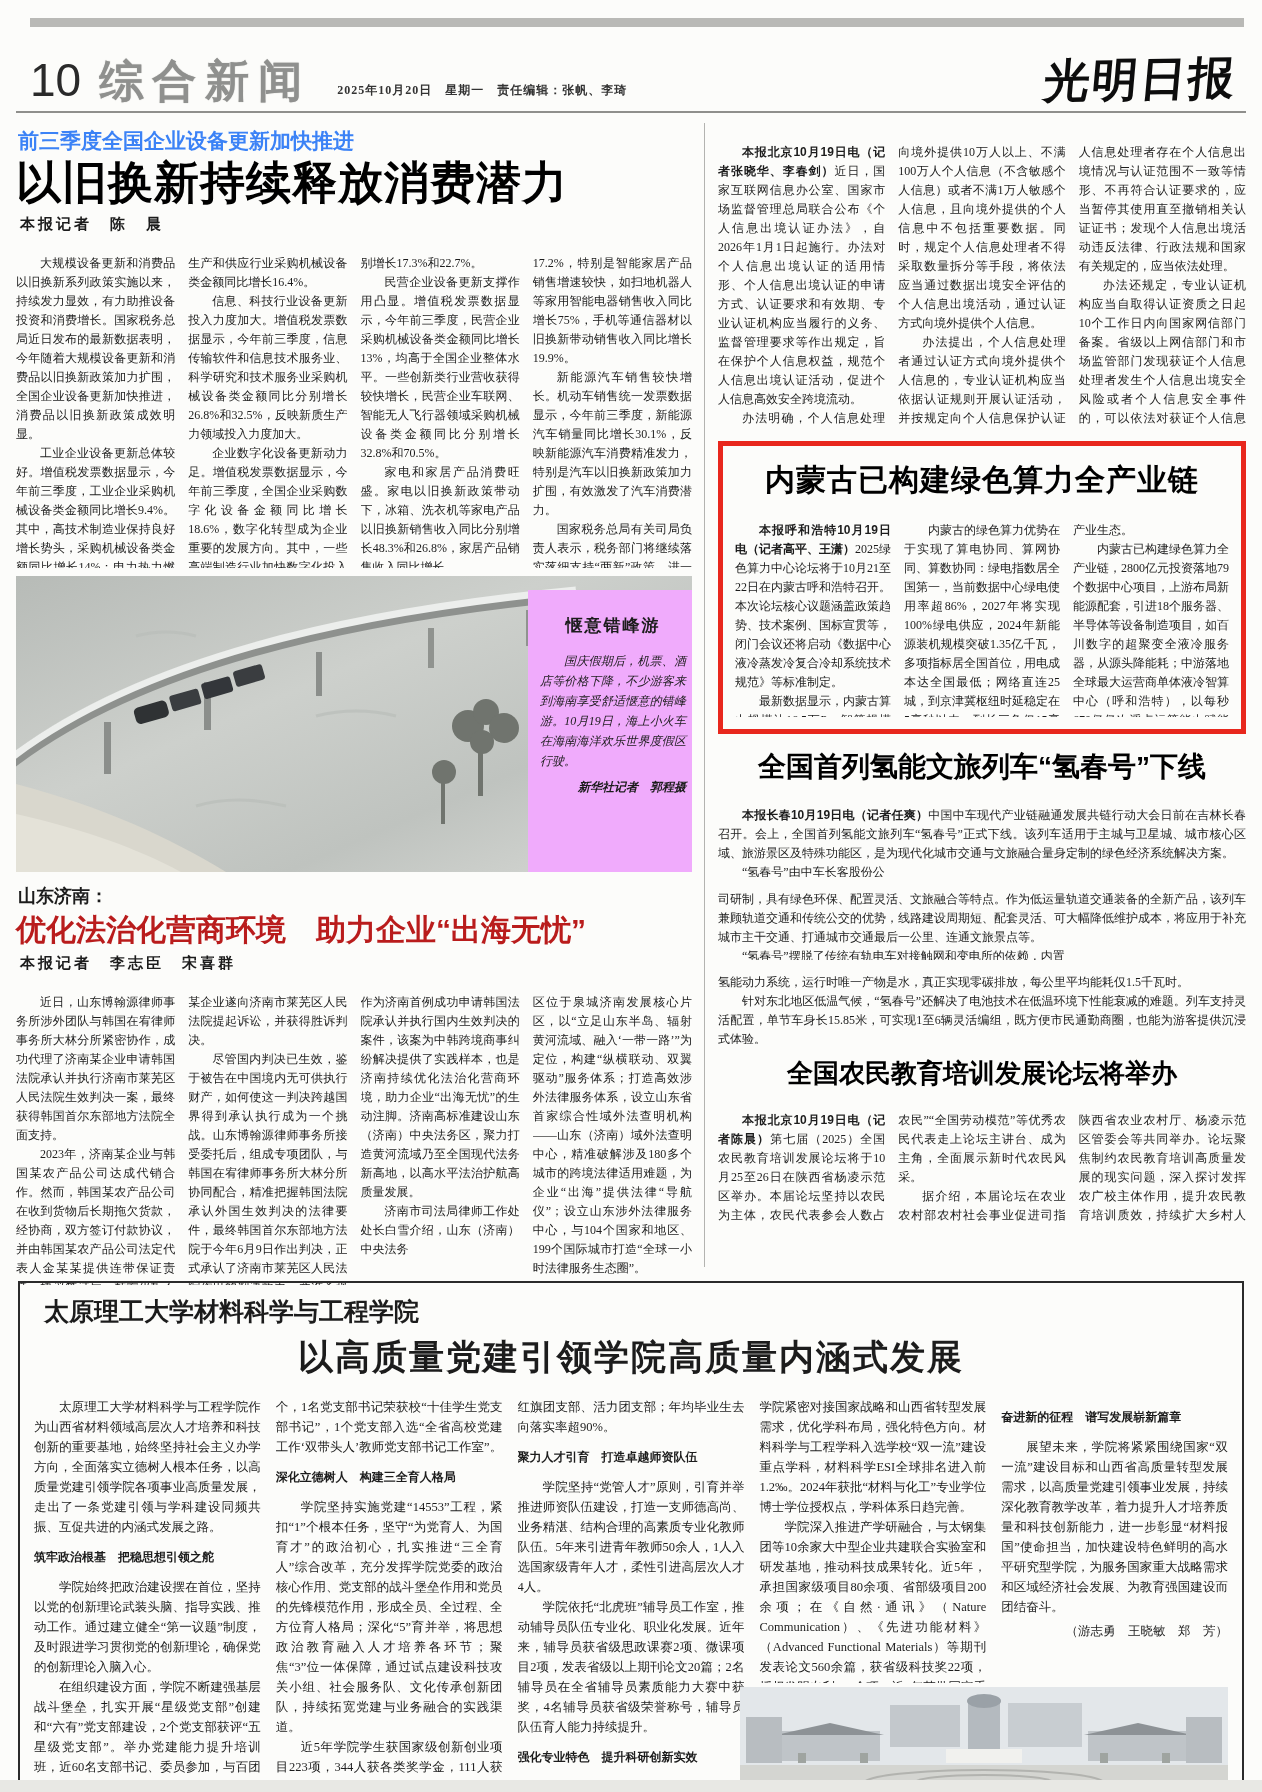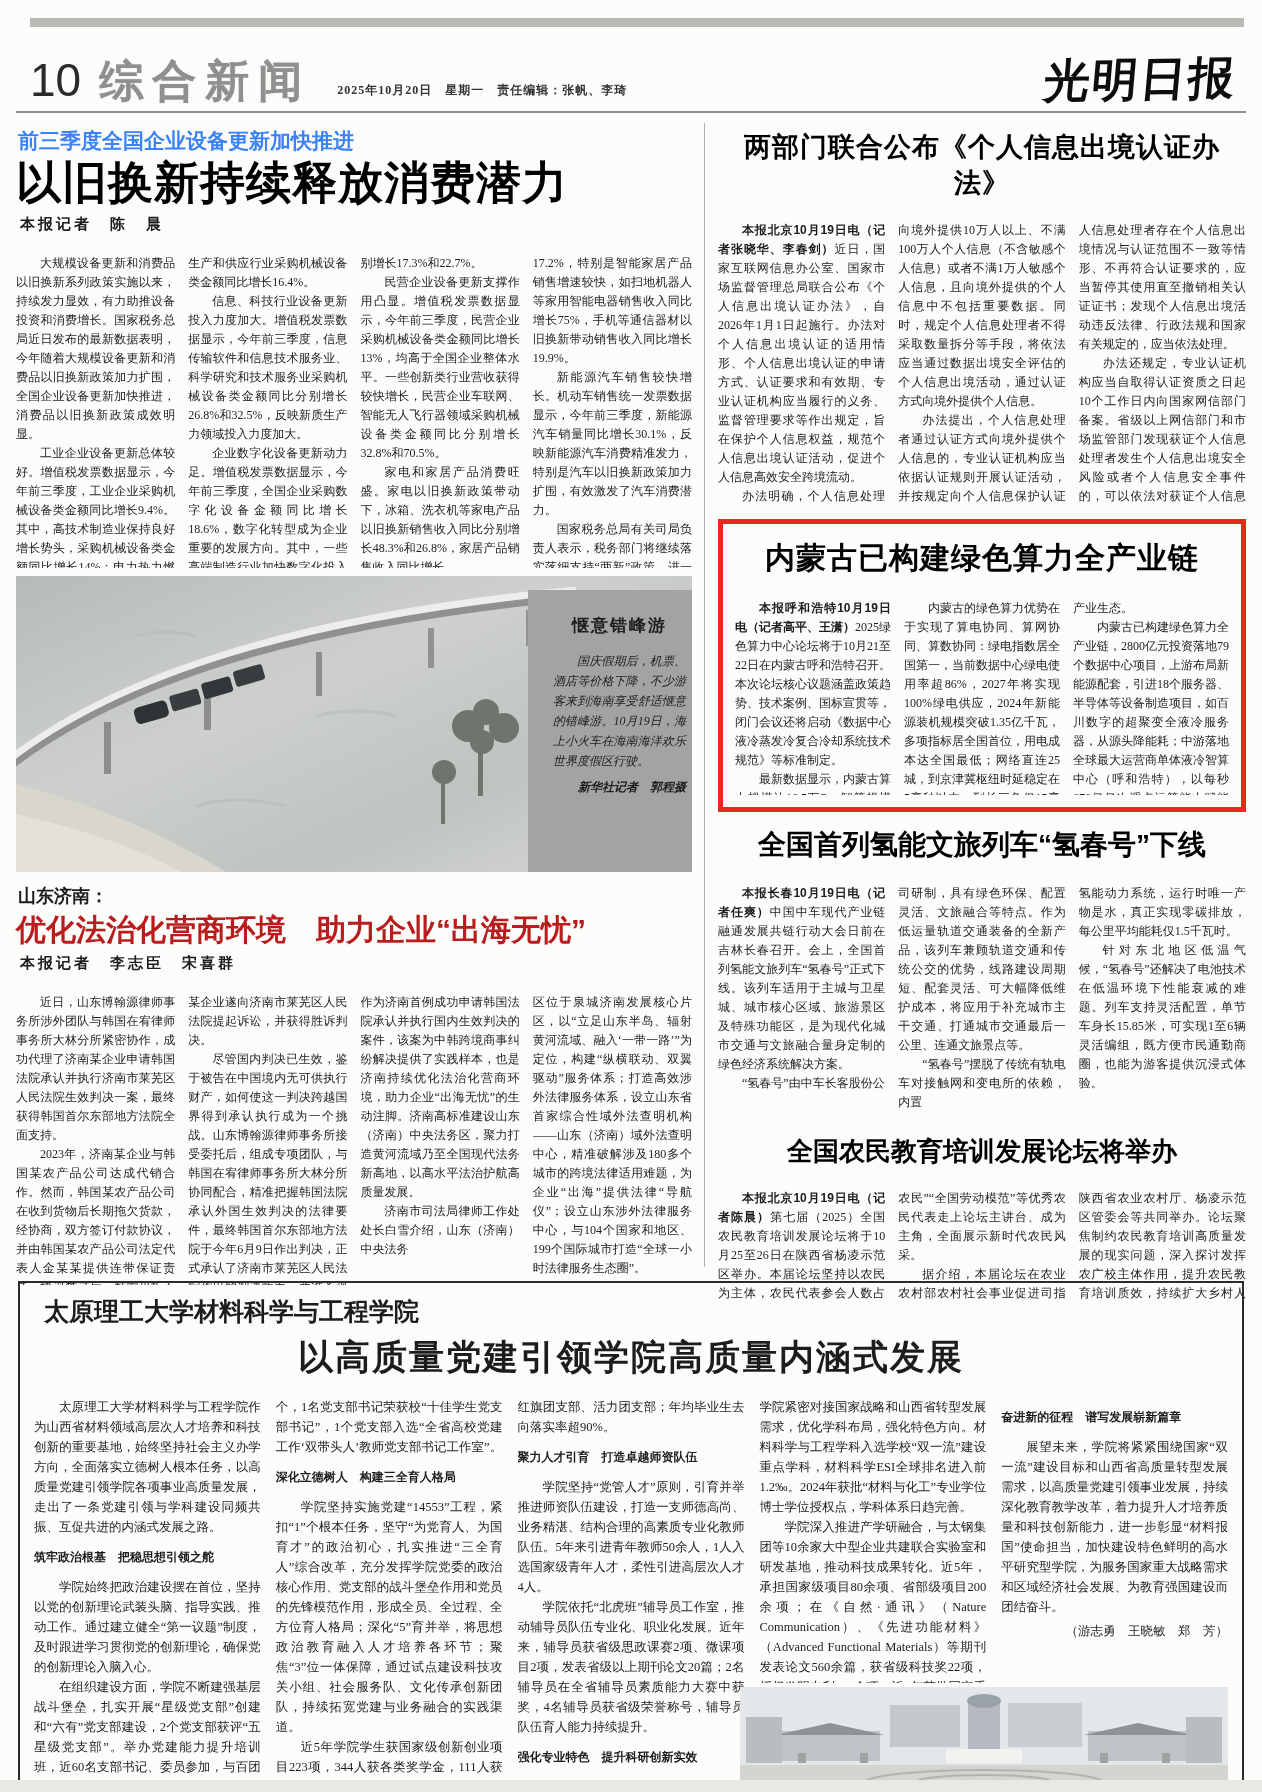--- a/index.html
+++ b/index.html
@@ -27,34 +27,34 @@
   .byline{font-size:14px;margin:6px 0 10px 4px;letter-spacing:1px;}
   .byline b{font-size:15px;letter-spacing:3px;}
   .cols{display:flex;gap:13px;overflow:hidden;margin-top:20px;}
   .col{flex:1;min-width:0;font-size:12px;line-height:19px;text-align:justify;overflow:hidden;}
   .col p{margin:0;text-indent:2em;}
   .col p.ni{text-indent:0;}
   .col strong{font-family:"Liberation Sans","DejaVu Sans",sans-serif;font-weight:700;}
   
   .body-a{height:314px;}
   .photo-wrap{position:relative;height:296px;margin:8px 0 12px 0;background:#c6c9c5;overflow:hidden;}
-  .photo-caption{position:absolute;top:14px;right:0;bottom:0;width:164px;background:#a3a3a3;box-sizing:border-box;padding:24px 6px 2px 25px;}
+  .photo-caption{position:absolute;top:14px;right:0;bottom:0;width:164px;background:#f0abfc;box-sizing:border-box;padding:24px 6px 2px 12px;}
   .photo-caption h3{font-size:17px;font-weight:900;text-align:center;margin:0 0 14px 0;letter-spacing:2px;}
   .photo-caption p{font-size:12px;line-height:20px;margin:0;text-indent:2em;font-style:oblique;text-align:justify;}
   .photo-caption p.credit{text-indent:0;text-align:right;font-weight:700;margin-top:6px;}
   .kicker-b{font-family:"Liberation Sans","DejaVu Sans",sans-serif;font-weight:700;font-size:18px;margin:0 0 4px 2px;}
   .body-b{height:292px;}
   
   .art-c .headline-c{font-size:27px;margin:6px 0 14px 0;letter-spacing:1px;}
   .body-c{height:284px;}
   .redbox{border:5px solid #e8271d;margin:14px 0 12px 0;padding:6px 12px 12px 12px;}
   .redbox .headline-c{font-size:30px;margin:8px 0 14px 0;letter-spacing:1px;}
   .body-d{height:196px;}
   .art-e .headline-c{font-size:28px;margin:14px 0 14px 0;}
-  .body-e{height:238px;}
+  .body-e{height:238px;flex-direction:column;}
   .art-f .headline-c{font-size:26px;margin:12px 0 12px 0;}
   .body-f{height:112px;}
   
   .adbox{border:2px solid #2b2b2b;margin:14px 2px 0 2px;padding:10px 14px 6px 14px;position:relative;height:536px;box-sizing:border-box;}
   .ad-kicker{font-family:"Liberation Sans","DejaVu Sans",sans-serif;font-weight:900;font-size:25px;margin:2px 0 4px 10px;}
   .ad-headline{font-family:"Liberation Sans","DejaVu Sans",sans-serif;font-weight:900;font-size:35px;text-align:center;margin:6px 0 16px 0;letter-spacing:2px;}
   .ad-body{display:flex;gap:15px;height:408px;position:relative;}
   .ad-col{flex:1;min-width:0;font-size:12.5px;line-height:20px;text-align:justify;overflow:hidden;}
   .ad-col p{margin:0;text-indent:2em;}
   .ad-col p.ni{text-indent:0;}
@@ -173,21 +173,20 @@
           <div class="col">
               <p class="ni">区位于泉城济南发展核心片区，以“立足山东半岛、辐射黄河流域、融入‘一带一路’”为定位，构建“纵横联动、双翼驱动”服务体系；打造高效涉外法律服务体系，设立山东省首家综合性域外法查明机构——山东（济南）域外法查明中心，精准破解涉及180多个城市的跨境法律适用难题，为企业“出海”提供法律“导航仪”；设立山东涉外法律服务中心，与104个国家和地区、199个国际城市打造“全球一小时法律服务生态圈”。</p>
             </div>
         </div>
       </div>
     </div>
 
     <div class="right">
 
       <div class="art-c">
-        <div class="headline-c">两部门联合公布《个人信息出境认证办法》</div>
         <div class="cols body-c">
           <div class="col">
               <p><strong>本报北京10月19日电（记者张晓华、李春剑）</strong>近日，国家互联网信息办公室、国家市场监督管理总局联合公布《个人信息出境认证办法》，自2026年1月1日起施行。办法对个人信息出境认证的适用情形、个人信息出境认证的申请方式、认证要求和有效期、专业认证机构应当履行的义务、监督管理要求等作出规定，旨在保护个人信息权益，规范个人信息出境认证活动，促进个人信息高效安全跨境流动。</p>
               <p>办法明确，个人信息处理者通过个人信息出境认证的方式向境外提供个人信息的，应当同时符合下列情形：一是非关键信息基础设施运营者；二是自当年1月1日起累计</p>
             </div>
           <div class="col">
               <p class="ni">向境外提供10万人以上、不满100万人个人信息（不含敏感个人信息）或者不满1万人敏感个人信息，且向境外提供的个人信息中不包括重要数据。同时，规定个人信息处理者不得采取数量拆分等手段，将依法应当通过数据出境安全评估的个人信息出境活动，通过认证方式向境外提供个人信息。</p>
               <p>办法提出，个人信息处理者通过认证方式向境外提供个人信息的，专业认证机构应当依据认证规则开展认证活动，并按规定向个人信息保护认证公共服务平台报送个人信息出境认证证书相关信息；发现获证个</p>
             </div>
           <div class="col">

